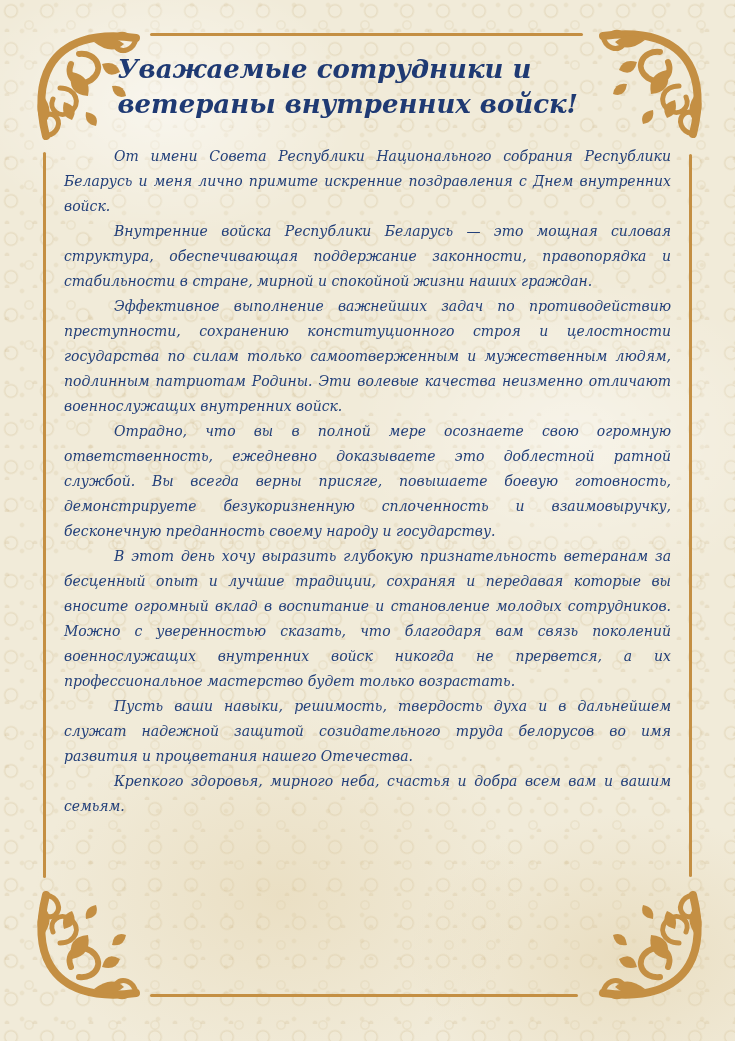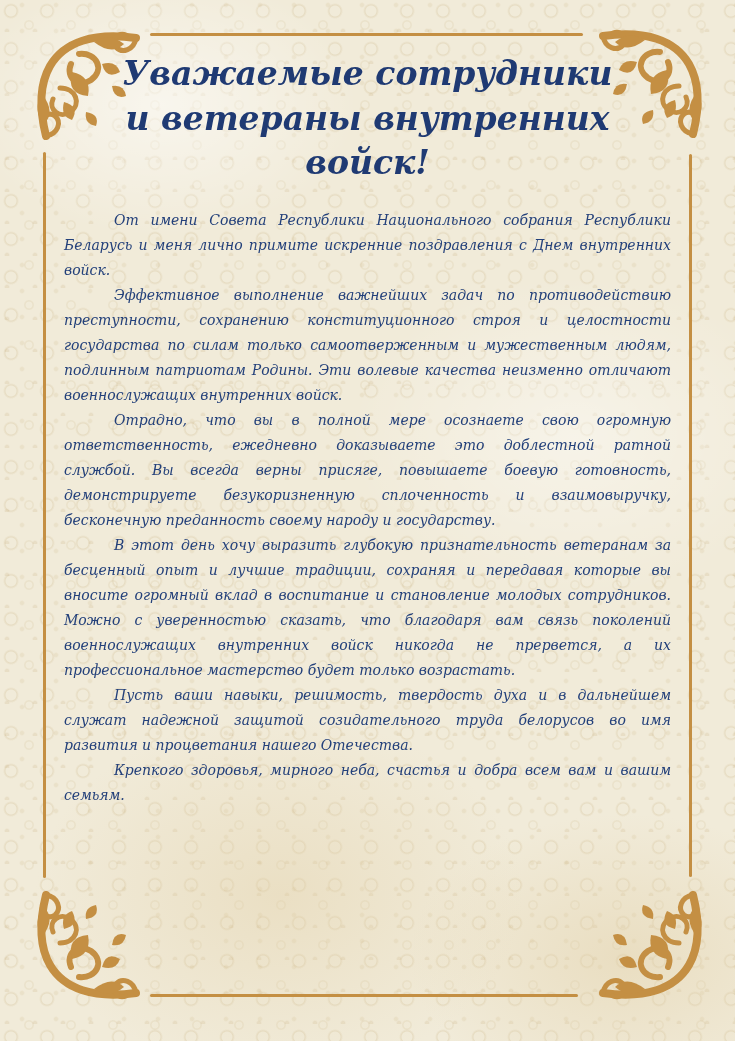--- a/index.html
+++ b/index.html
@@ -32,22 +32,22 @@
   
   .corner{position:absolute;width:120px;height:120px;color:#c48f43;}
   .corner svg{width:100%;height:100%;display:block;}
   .corner.tl{left:24px;top:24px;}
   .corner.tr{right:20px;top:22px;transform:scaleX(-1);}
   .corner.bl{left:24px;bottom:34px;transform:scaleY(-1);}
   .corner.br{right:20px;bottom:34px;transform:scale(-1,-1);}
   
   .content{position:absolute;left:64px;right:64px;top:46px;color:#23407a;}
   .title{
-    font-size:33px;font-weight:bold;font-style:italic;
-    text-align:center;line-height:1.35;
+    font-size:26px;font-weight:bold;font-style:italic;
+    line-height:1.35;
     max-width:500px;margin:6px auto 0;
     color:#1f3a73;
   }
   .body-text{margin-top:22px;}
   .body-text p{
     margin:0;
     font-style:italic;
     font-size:14px;
     line-height:25px;
     text-align:justify;
@@ -107,20 +107,21 @@
     <svg>
         <use href="#flourish" xlink:href="#flourish"></use>
       </svg>
   </div>
 
   <div class="content">
     <div class="title">Уважаемые сотрудники и ветераны внутренних войск!</div>
 
     <div class="body-text">
       <p>От имени Совета Республики Национального собрания Республики Беларусь и меня лично примите искренние поздравления с Днем внутренних войск.</p>
+      <p>Внутренние войска Республики Беларусь — это мощная силовая структура, обеспечивающая поддержание законности, правопорядка и стабильности в стране, мирной и спокойной жизни наших граждан.</p>
       <p>Эффективное выполнение важнейших задач по противодействию преступности, сохранению конституционного строя и целостности государства по силам только самоотверженным и мужественным людям, подлинным патриотам Родины. Эти волевые качества неизменно отличают военнослужащих внутренних войск.</p>
       <p>Отрадно, что вы в полной мере осознаете свою огромную ответственность, ежедневно доказываете это доблестной ратной службой. Вы всегда верны присяге, повышаете боевую готовность, демонстрируете безукоризненную сплоченность и взаимовыручку, бесконечную преданность своему народу и государству.</p>
       <p>В этот день хочу выразить глубокую признательность ветеранам за бесценный опыт и лучшие традиции, сохраняя и передавая которые вы вносите огромный вклад в воспитание и становление молодых сотрудников. Можно с уверенностью сказать, что благодаря вам связь поколений военнослужащих внутренних войск никогда не прервется, а их профессиональное мастерство будет только возрастать.</p>
       <p>Пусть ваши навыки, решимость, твердость духа и в дальнейшем служат надежной защитой созидательного труда белорусов во имя развития и процветания нашего Отечества.</p>
       <p>Крепкого здоровья, мирного неба, счастья и добра всем вам и вашим семьям.</p>
     </div>
 
   </div>
 
 </div>

